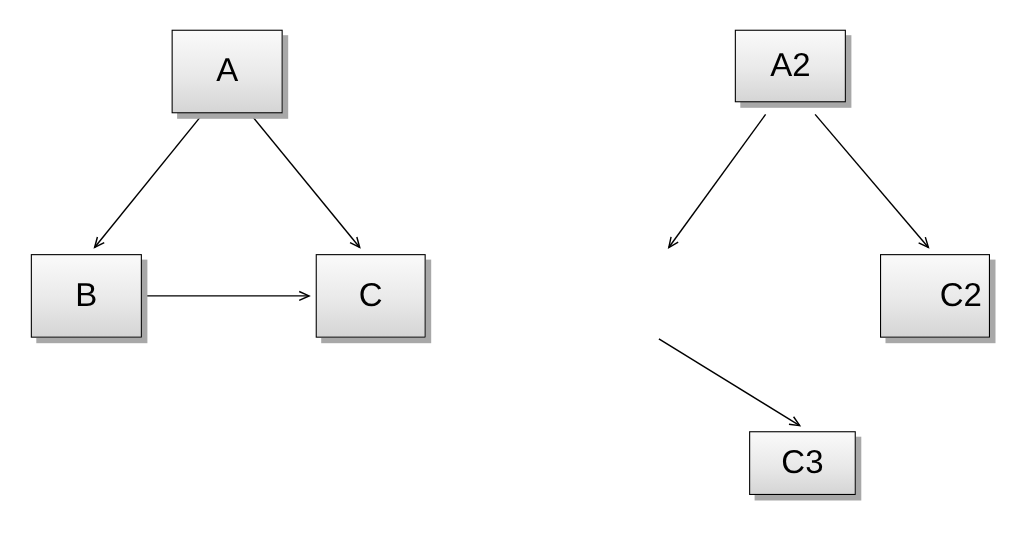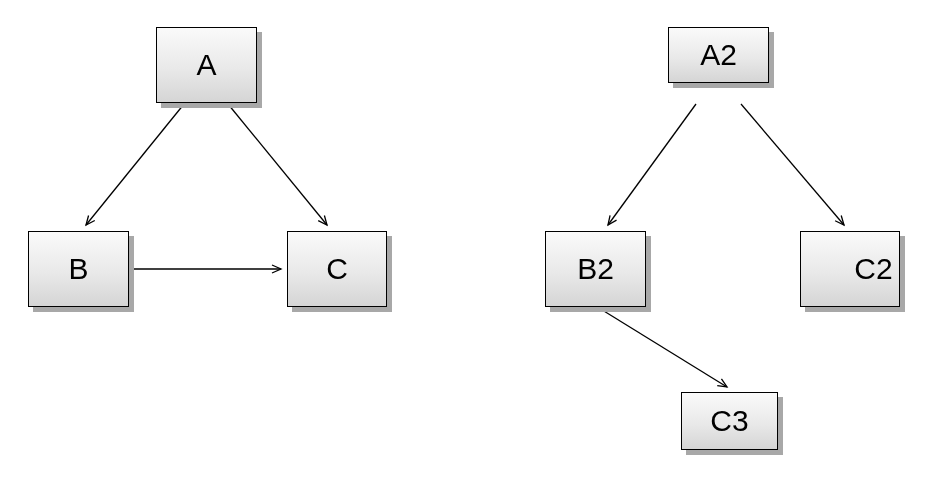--- a/index.html
+++ b/index.html
@@ -66,25 +66,22 @@
 
 <div class="node" style="left: 156px; top: 27px; width: 101px; height: 76px;">
       <span>A</span>
     </div>
     <div class="node" style="left: 28px; top: 231px; width: 101px; height: 76px;">
       <span>B</span>
     </div>
     <div class="node" style="left: 287px; top: 231px; width: 100px; height: 76px;">
       <span>C</span>
     </div>
-    <div class="node" style="left: 668px; top: 27px; width: 101px; height: 56px;">
+    <div class="node" style="left: 668px; top: 27px; width: 101px; height: 66px;">
       <span>A2</span>
-    </div>
-    <div class="node" style="left: 545px; top: 231px; width: 101px; height: 76px;">
-      <span>B2</span>
     </div>
     <div class="node" style="left: 800px; top: 231px; width: 100px; height: 76px; padding-left: 47px;">
       <span>C2</span>
     </div>
     <div class="node" style="left: 681px; top: 392px; width: 97px; height: 58px;">
       <span>C3</span>
     </div>
   </div>
 
 </body></html>

